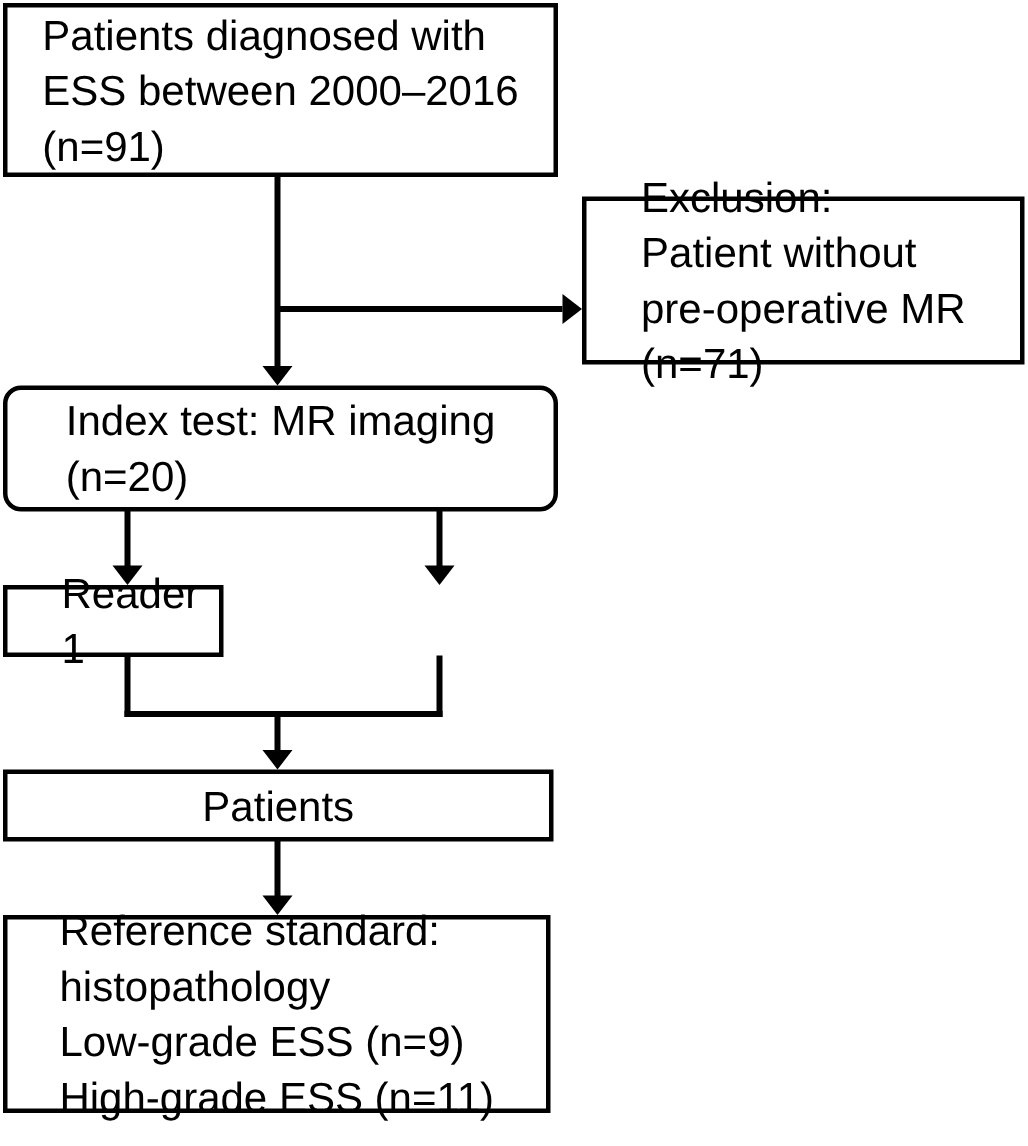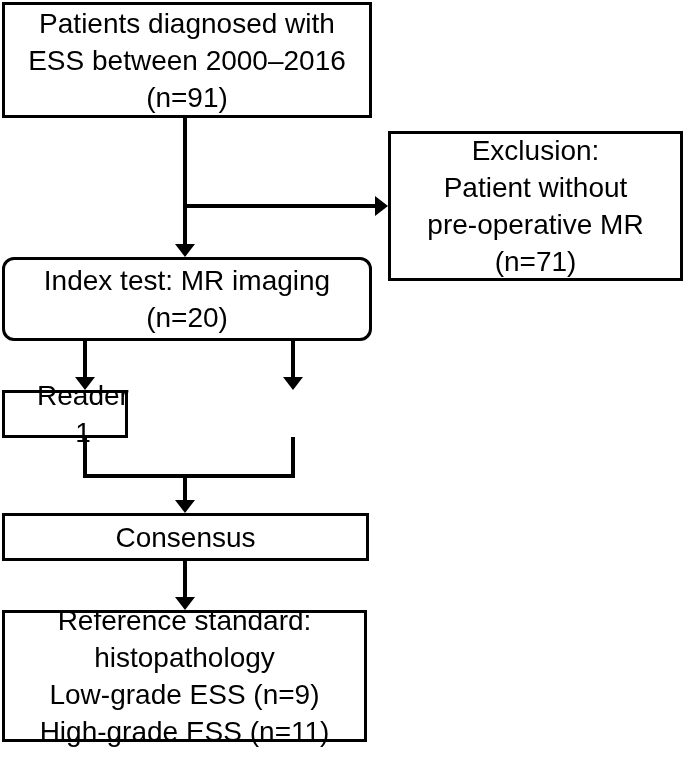--- a/index.html
+++ b/index.html
@@ -17,21 +17,21 @@
     overflow: hidden;
   }
   .box {
     position: absolute;
     box-sizing: border-box;
     border: 3px solid #000000;
     background: #ffffff;
     display: flex;
     align-items: center;
     justify-content: center;
-    text-align: center;
+    text-align: left;
     font-size: 28px;
     line-height: 37px;
     white-space: pre-line;
   }
   .line {
     position: absolute;
     background: #000000;
   }
   .arrow-down {
     position: absolute;
@@ -45,23 +45,23 @@
     position: absolute;
     width: 0;
     height: 0;
     border-top: 10px solid transparent;
     border-bottom: 10px solid transparent;
     border-left: 13px solid #000000;
   }
 
   
   .box-patients  { left: 2px;   top: 2px;   width: 370px; height: 116px; }
-  .box-exclusion { left: 388px; top: 131px; width: 295px; height: 150px; }
+  .box-exclusion { left: 388px; top: 131px; width: 295px; height: 112px; }
   .box-index     { left: 2px;   top: 257px; width: 370px; height: 84px; border-radius: 12px;  }
-  .box-reader1   { left: 2px;   top: 390px; width: 126px; height: 48px; padding-left: 36px;  }
+  .box-reader1   { left: 2px;   top: 390px; width: 147px; height: 48px; padding-left: 36px;  }
   .box-reader2   { left: 222px; top: 390px; width: 147px; height: 48px;  }
   .box-consensus { left: 2px;   top: 513px; width: 367px; height: 48px;  }
   .box-reference { left: 2px;   top: 610px; width: 365px; height: 132px; }
 
   
   .v-top-to-index   { left: 183px; top: 117px; width: 4px;   height: 128px; }
   .h-branch-excl    { left: 185px; top: 204px; width: 190px; height: 4px;   }
   .v-index-reader1  { left: 83px;  top: 340px; width: 4px;   height: 38px;  }
   .v-index-reader2  { left: 291px; top: 340px; width: 4px;   height: 38px;  }
   .v-reader1-merge  { left: 83px;  top: 437px; width: 4px;   height: 41px;  }
@@ -90,21 +90,21 @@
 Patient without
 pre-operative MR
 (n=71)</div>
 
   <div class="box box-index">Index test: MR imaging
 (n=20)</div>
 
   <div class="box box-reader1">Reader 1</div>
 
 
-  <div class="box box-consensus">Consensus</div>
+  <div class="box box-consensus">Patients</div>
 
   <div class="box box-reference">Reference standard:
 histopathology
 Low-grade ESS (n=9)
 High-grade ESS (n=11)</div>
 
   <div class="line v-top-to-index"></div>
   <div class="line h-branch-excl"></div>
   <div class="line v-index-reader1"></div>
   <div class="line v-index-reader2"></div>

